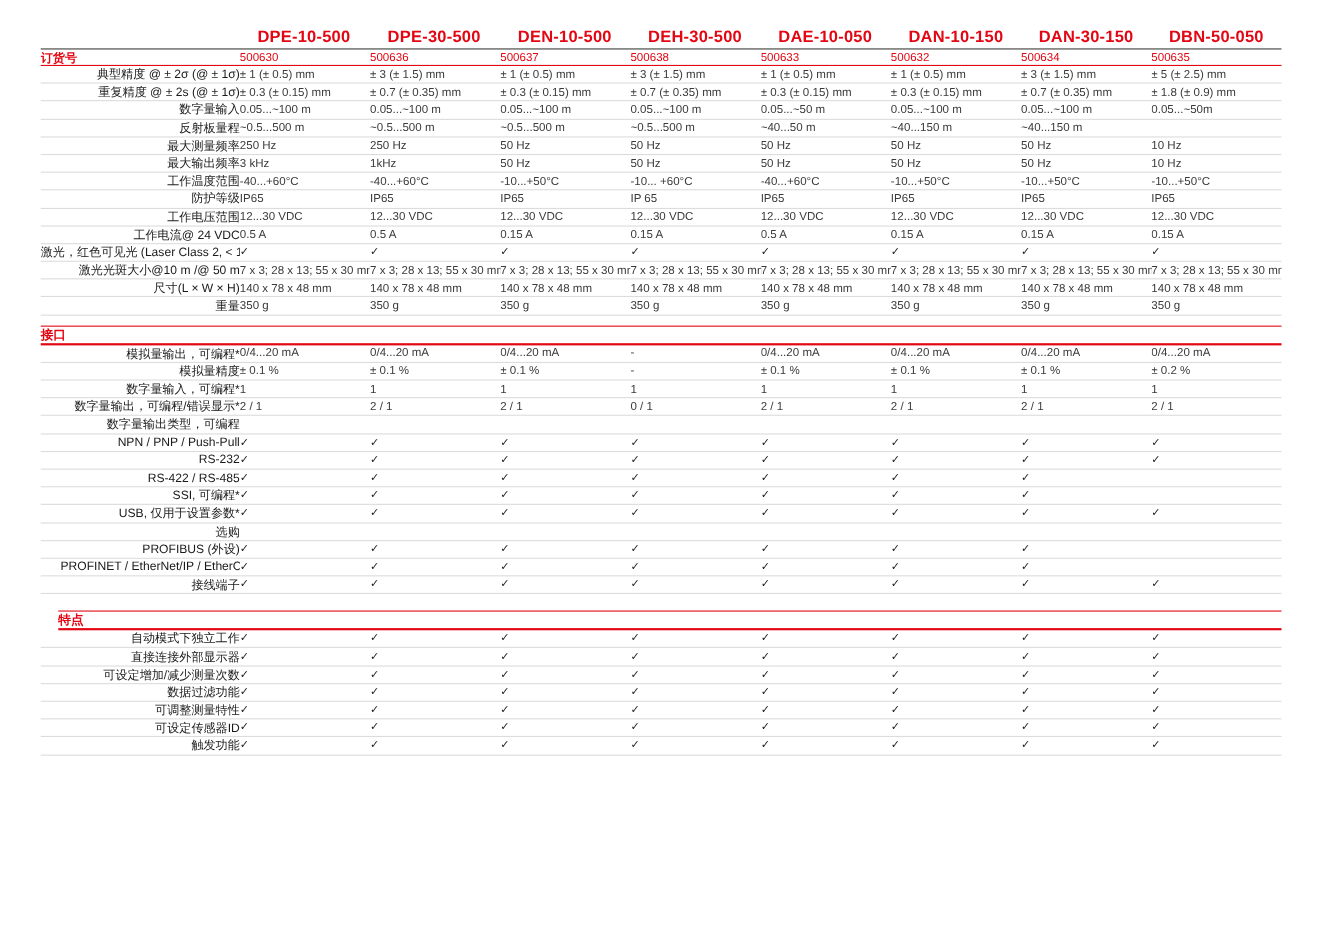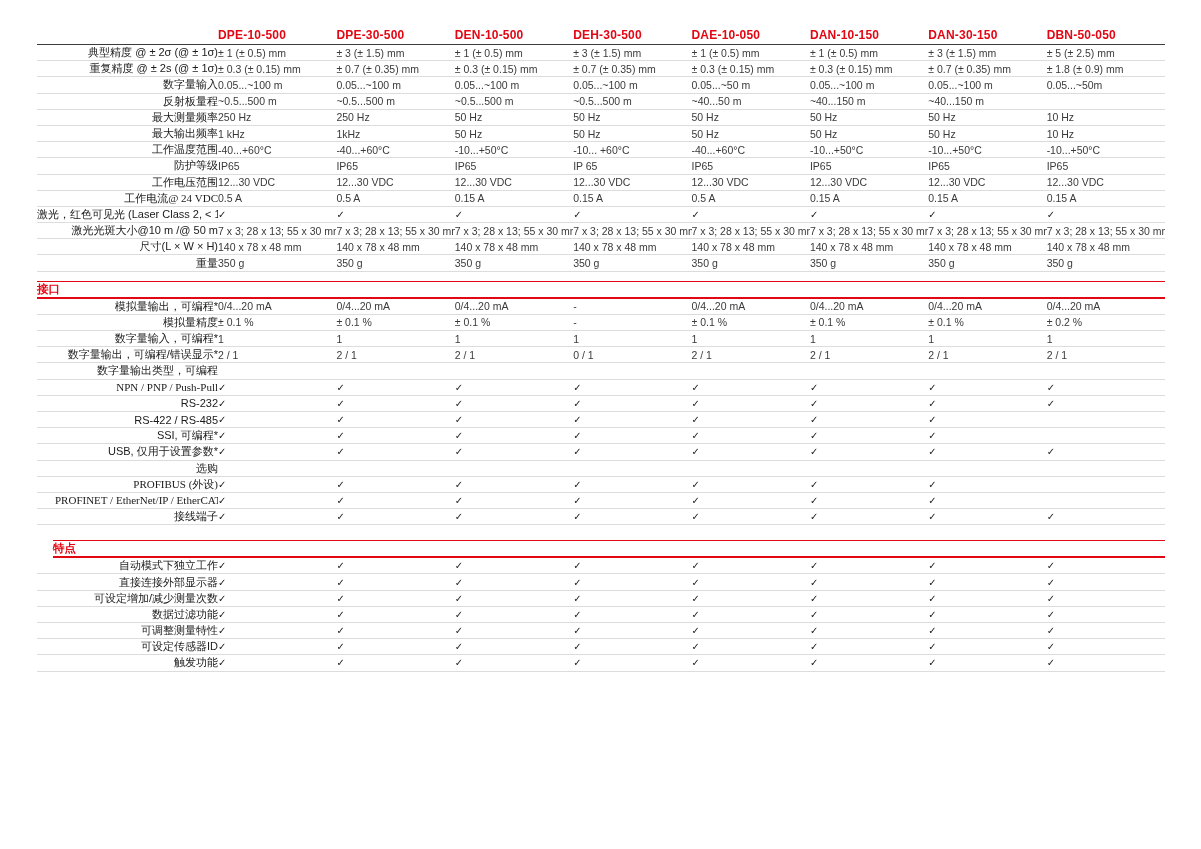--- a/index.html
+++ b/index.html
@@ -6,51 +6,62 @@
   html,body{margin:0;padding:0;}
   body{
     width:1201px;height:849px;background:#ffffff;overflow:hidden;position:relative;
     font-family:"Liberation Sans","DejaVu Sans",sans-serif;color:var(--ink);
   }
   #sheet{position:absolute;left:37px;top:27px;width:1128px;}
   .grid{display:grid;grid-template-columns:181px repeat(8,1fr);}
   .cell{overflow:hidden;white-space:nowrap;}
 
   .hdr{box-sizing:border-box;height:18px;border-bottom:1px solid #3c3c3b;align-items:end;padding-bottom:2px;}
-  .pname{color:var(--red);font-weight:bold;font-size:12px;letter-spacing:.2px;}
+  .pname{color:var(--red);font-weight:bold;font-size:15px;letter-spacing:.2px;margin-left:16px;}
 
   .orow{box-sizing:border-box;height:15px;border-bottom:1px solid var(--red);align-items:center;}
   .olabel{color:var(--red);font-weight:bold;font-size:11px;}
   .oval{color:var(--red);font-size:10.5px;}
 
   .sect{box-sizing:border-box;height:18px;border-bottom:2px solid var(--red);display:flex;align-items:center;}
   .sect.bordered{border-top:1px solid var(--red);}
   .stitle{color:var(--red);font-weight:bold;font-size:11.5px;}
 
   .row{box-sizing:border-box;height:16.2px;border-bottom:1px solid var(--rule);align-items:center;}
   .rlabel{font-size:11px;color:var(--ink);text-align:right;}
-  .rlabel.indent{padding-left:18px;font-family:Liberation Serif, serif;}
+  .rlabel.indent{padding-left:18px;}
   .val{font-size:10.5px;color:var(--val);}
   .check{font-size:10px;color:var(--ink);}
 </style>
 </head>
 <body>
 
 <div id="sheet">
     <div class="grid hdr">
       <div class="cell"></div>
       <div class="cell pname">DPE-10-500</div>
       <div class="cell pname">DPE-30-500</div>
       <div class="cell pname">DEN-10-500</div>
       <div class="cell pname">DEH-30-500</div>
       <div class="cell pname">DAE-10-050</div>
       <div class="cell pname">DAN-10-150</div>
       <div class="cell pname">DAN-30-150</div>
       <div class="cell pname">DBN-50-050</div>
     </div>
+    <div class="grid orow">
+      <div class="cell olabel">订货号</div>
+      <div class="cell oval">500630</div>
+      <div class="cell oval">500636</div>
+      <div class="cell oval">500637</div>
+      <div class="cell oval">500638</div>
+      <div class="cell oval">500633</div>
+      <div class="cell oval">500632</div>
+      <div class="cell oval">500634</div>
+      <div class="cell oval">500635</div>
+    </div>
     <div class="grid row">
       <div class="cell rlabel">典型精度 @ ± 2σ (@ ± 1σ)</div>
       <div class="cell val">± 1 (± 0.5) mm</div>
       <div class="cell val">± 3 (± 1.5) mm</div>
       <div class="cell val">± 1 (± 0.5) mm</div>
       <div class="cell val">± 3 (± 1.5) mm</div>
       <div class="cell val">± 1 (± 0.5) mm</div>
       <div class="cell val">± 1 (± 0.5) mm</div>
       <div class="cell val">± 3 (± 1.5) mm</div>
       <div class="cell val">± 5 (± 2.5) mm</div>
@@ -94,21 +105,21 @@
       <div class="cell val">250 Hz</div>
       <div class="cell val">50 Hz</div>
       <div class="cell val">50 Hz</div>
       <div class="cell val">50 Hz</div>
       <div class="cell val">50 Hz</div>
       <div class="cell val">50 Hz</div>
       <div class="cell val">10 Hz</div>
     </div>
     <div class="grid row">
       <div class="cell rlabel">最大输出频率</div>
-      <div class="cell val">1 kHz</div>
+      <div class="cell val">3 kHz</div>
       <div class="cell val">1kHz</div>
       <div class="cell val">50 Hz</div>
       <div class="cell val">50 Hz</div>
       <div class="cell val">50 Hz</div>
       <div class="cell val">50 Hz</div>
       <div class="cell val">50 Hz</div>
       <div class="cell val">10 Hz</div>
     </div>
     <div class="grid row">
       <div class="cell rlabel">工作温度范围</div>

